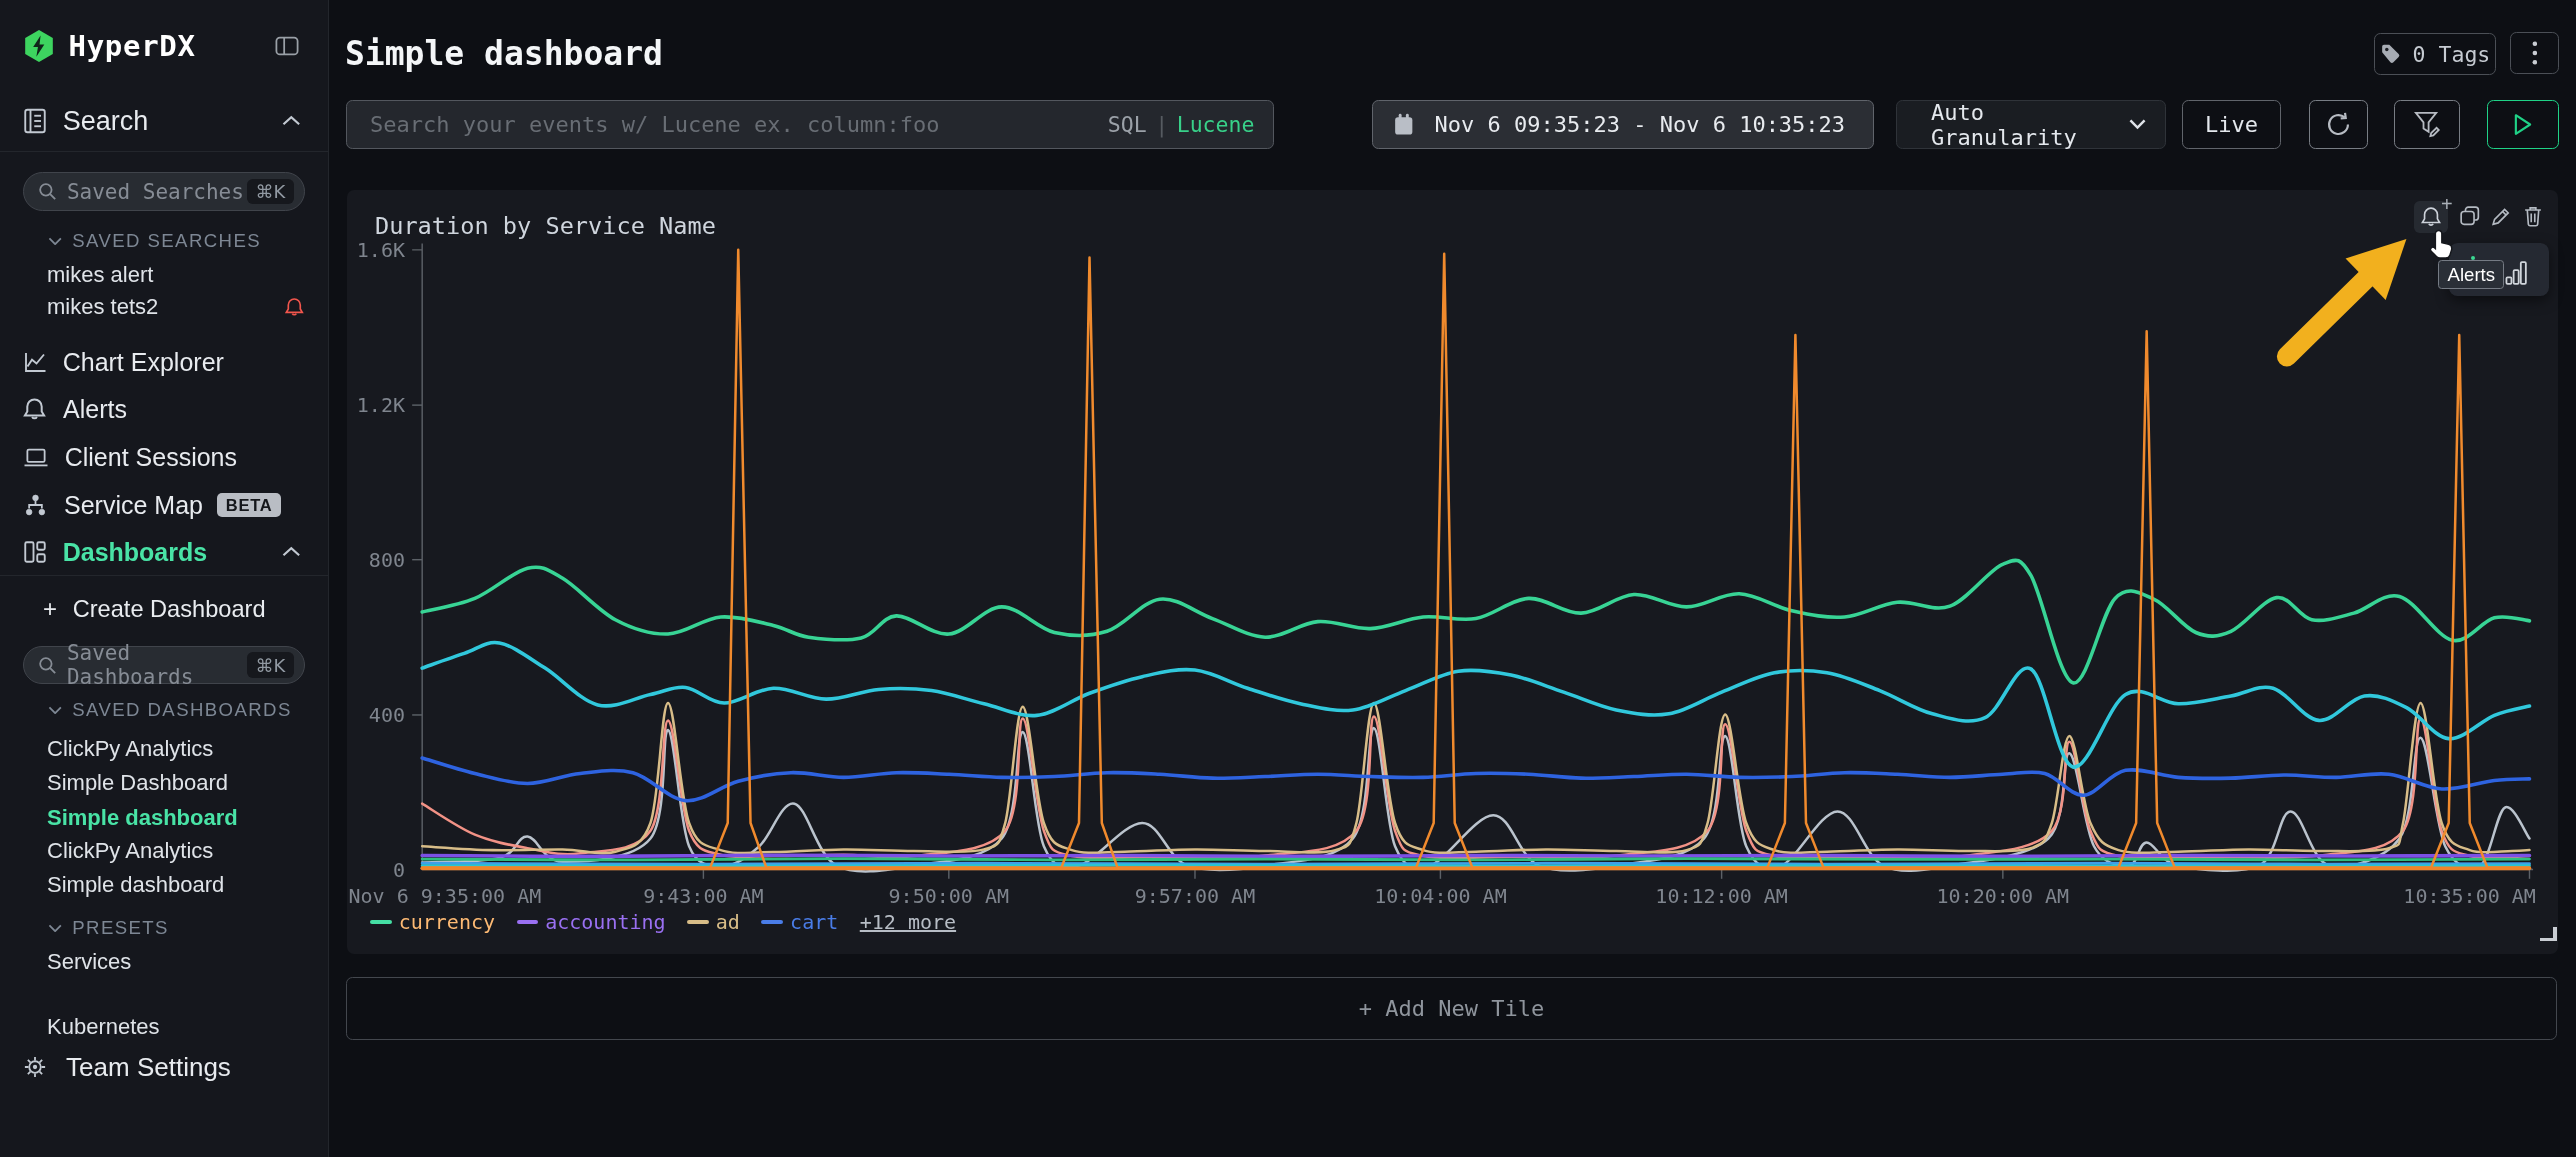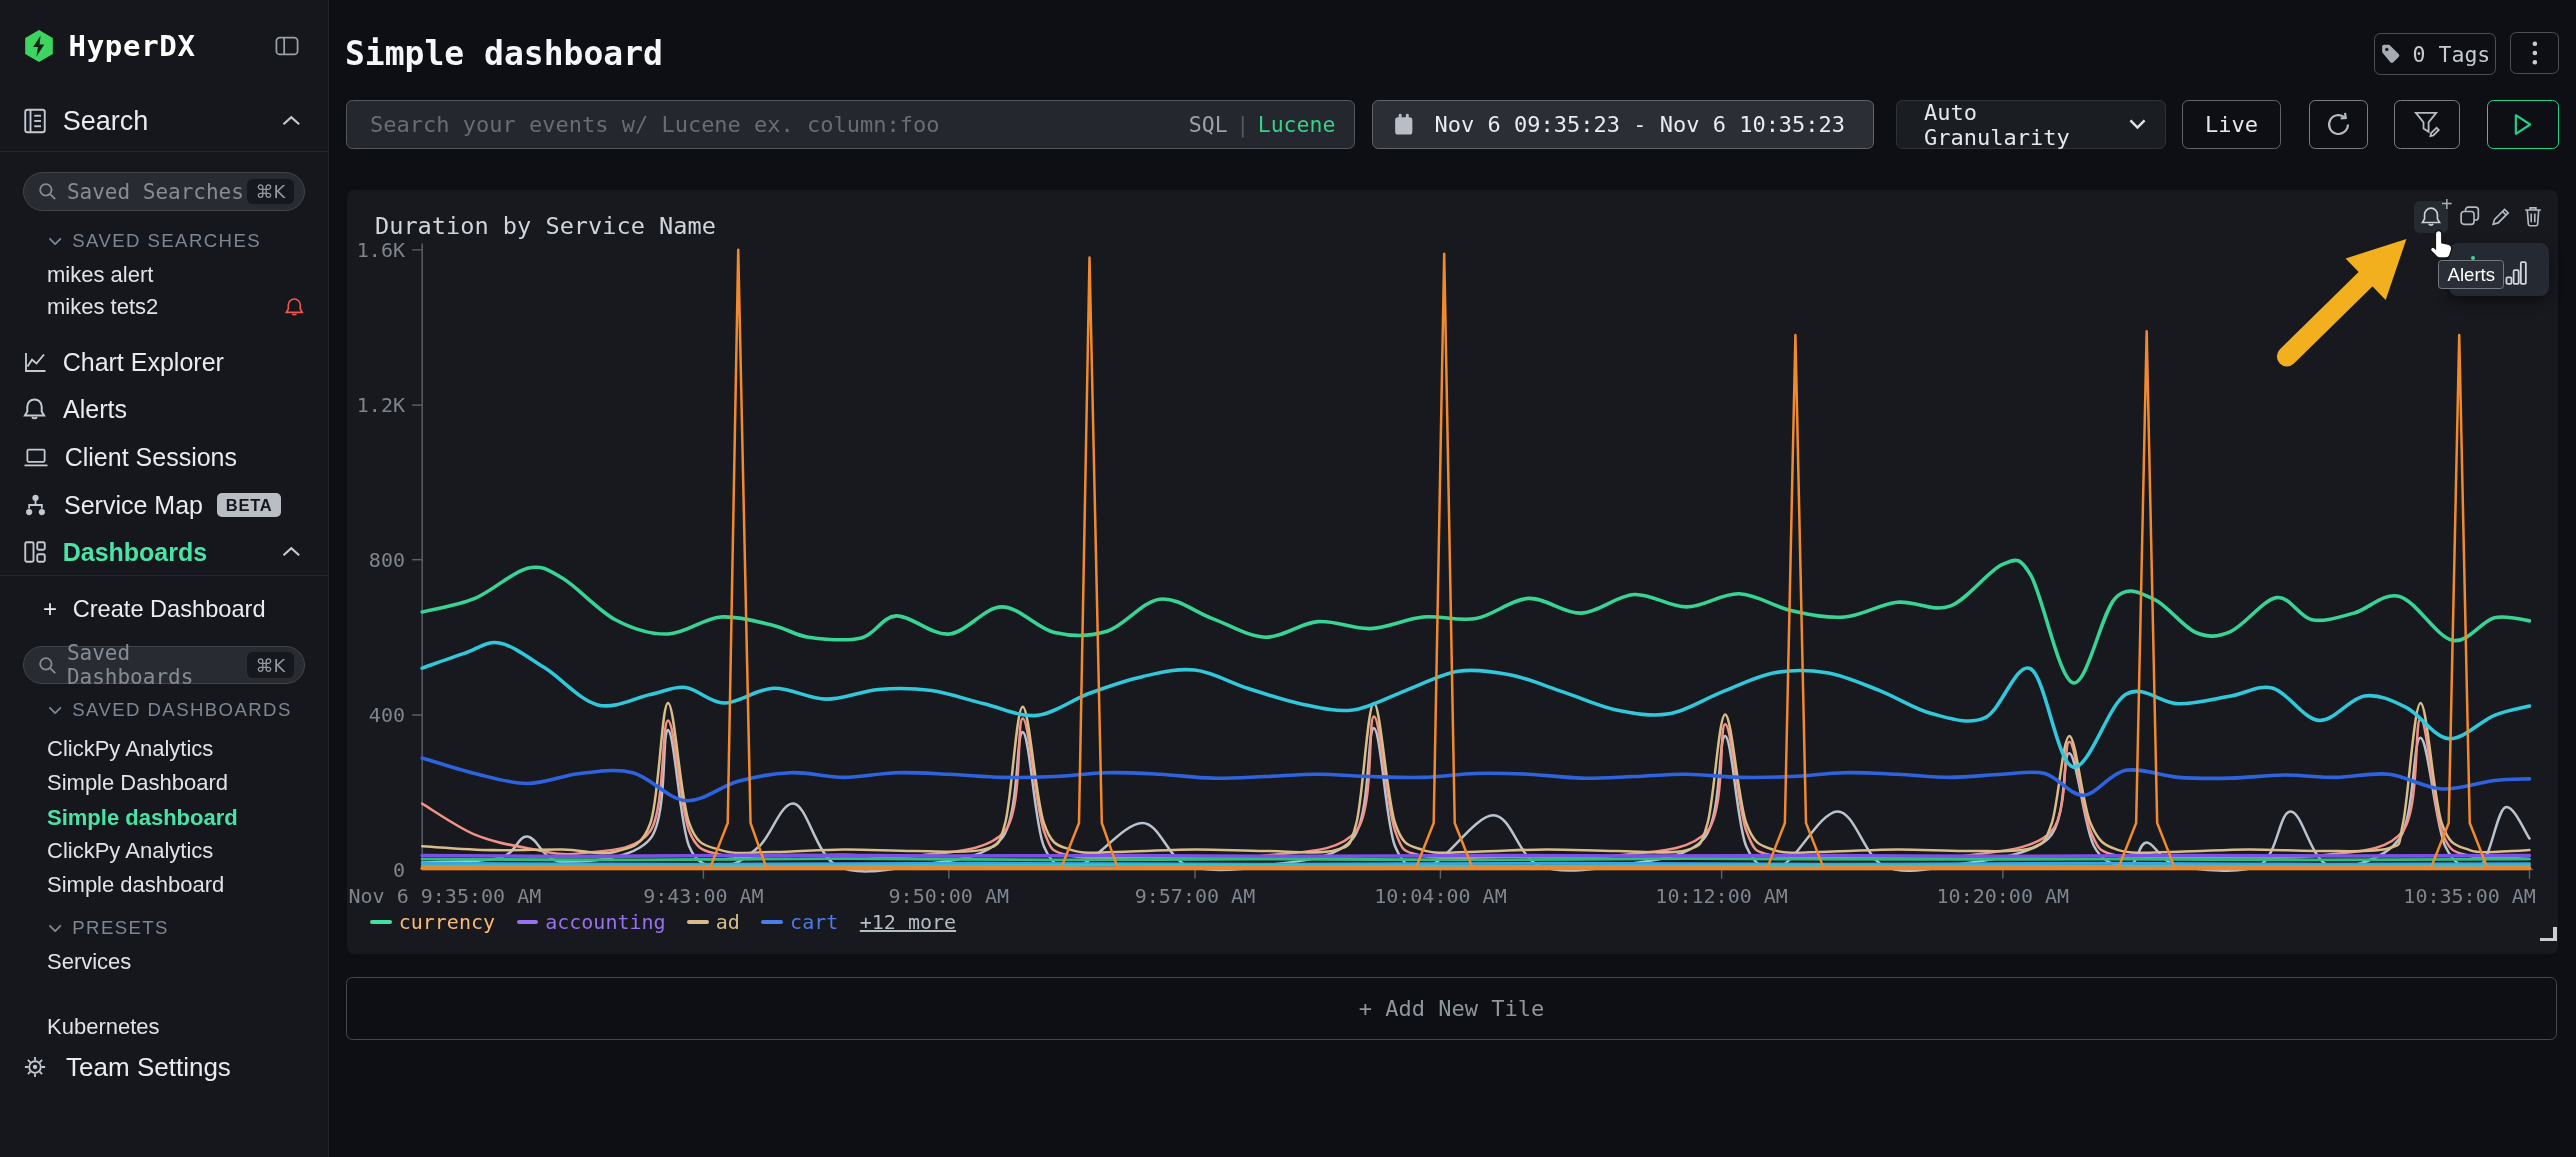--- a/index.html
+++ b/index.html
@@ -18,28 +18,28 @@
   .sitem{font-size:22px;color:#dfe3e8;}
   .sitem-active{color:#49e3a6;font-weight:bold;}
   .pill{position:absolute;left:23px;width:282px;background:#282c32;border:1.4px solid #40444b;border-radius:20px;display:flex;align-items:center;box-sizing:border-box;}
   .pill .ph{font-size:21px;color:#868c95;margin-left:10px;}
   .kbd{margin-left:auto;margin-right:10px;background:#16181d;color:#9199a2;border-radius:5.7px;font-size:18px;padding:2.1px 8.6px;font-family:"DejaVu Sans",sans-serif;}
   .beta{margin-left:14.3px;background:#b9bdc4;color:#15171b;font-size:16.5px;font-weight:bold;border-radius:5px;padding:2.9px 8.6px;letter-spacing:0.7px;}
   
   .page-title{position:absolute;left:345px;top:34px;font-size:33px;font-weight:bold;color:#f4f6f8;}
   .hbtn{position:absolute;border:1.4px solid #4b4f56;border-radius:6.4px;display:flex;align-items:center;justify-content:center;box-sizing:border-box;color:#c6cbd2;}
   .tbtn{position:absolute;top:100px;height:49px;border-radius:6.4px;display:flex;align-items:center;box-sizing:border-box;}
-  #search-input{left:346px;width:1009px;background:#24272d;border:1.4px solid #53575e;}
+  #search-input{left:346px;width:928px;background:#24272d;border:1.4px solid #53575e;}
   #search-input .ph{font-size:22px;color:#686d74;margin-left:23px;}
   .lang{margin-left:auto;margin-right:18.6px;font-size:21.5px;}
   .lang .sql{color:#9ba1a8;} .lang .sep{color:#565b61;margin:0 8.6px;} .lang .lucene{color:#38d089;}
   #date-btn{left:1372px;width:502px;background:#2b2e34;border:1.4px solid #60646b;}
   #date-btn .txt{font-size:22px;color:#e8ebef;margin-left:20px;}
   #gran-btn{left:1896px;width:270px;background:#1a1d22;border:1.4px solid #2f3339;justify-content:space-between;}
-  #gran-btn .txt{font-size:22px;color:#e4e8ed;margin-left:27px;}
+  #gran-btn .txt{font-size:22px;color:#e4e8ed;margin-left:34px;}
   #live-btn{left:2182px;width:99px;border:1.4px solid #60646b;justify-content:center;font-size:22px;color:#e4e8ed;}
   .iconbtn{border:1.4px solid #787d84;justify-content:center;color:#b6bbc2;}
   #refresh-btn{left:2309px;width:59px;}
   #filter-btn{left:2394px;width:66px;}
   #run-btn{left:2487px;width:72px;border:1.4px solid #1fd287;justify-content:center;}
   
   #tile{position:absolute;left:347px;top:190px;width:2211px;height:764px;background:#17191f;border-radius:7.2px;}
   .tile-title{position:absolute;left:375px;top:212px;font-size:23.6px;color:#cfd5dd;}
   .tick{font-family:"DejaVu Sans Mono","Liberation Mono",monospace;font-size:28px;fill:#7f858e;}
   #chart-svg{position:absolute;left:0;top:0;width:2576px;height:1158px;pointer-events:none;}

